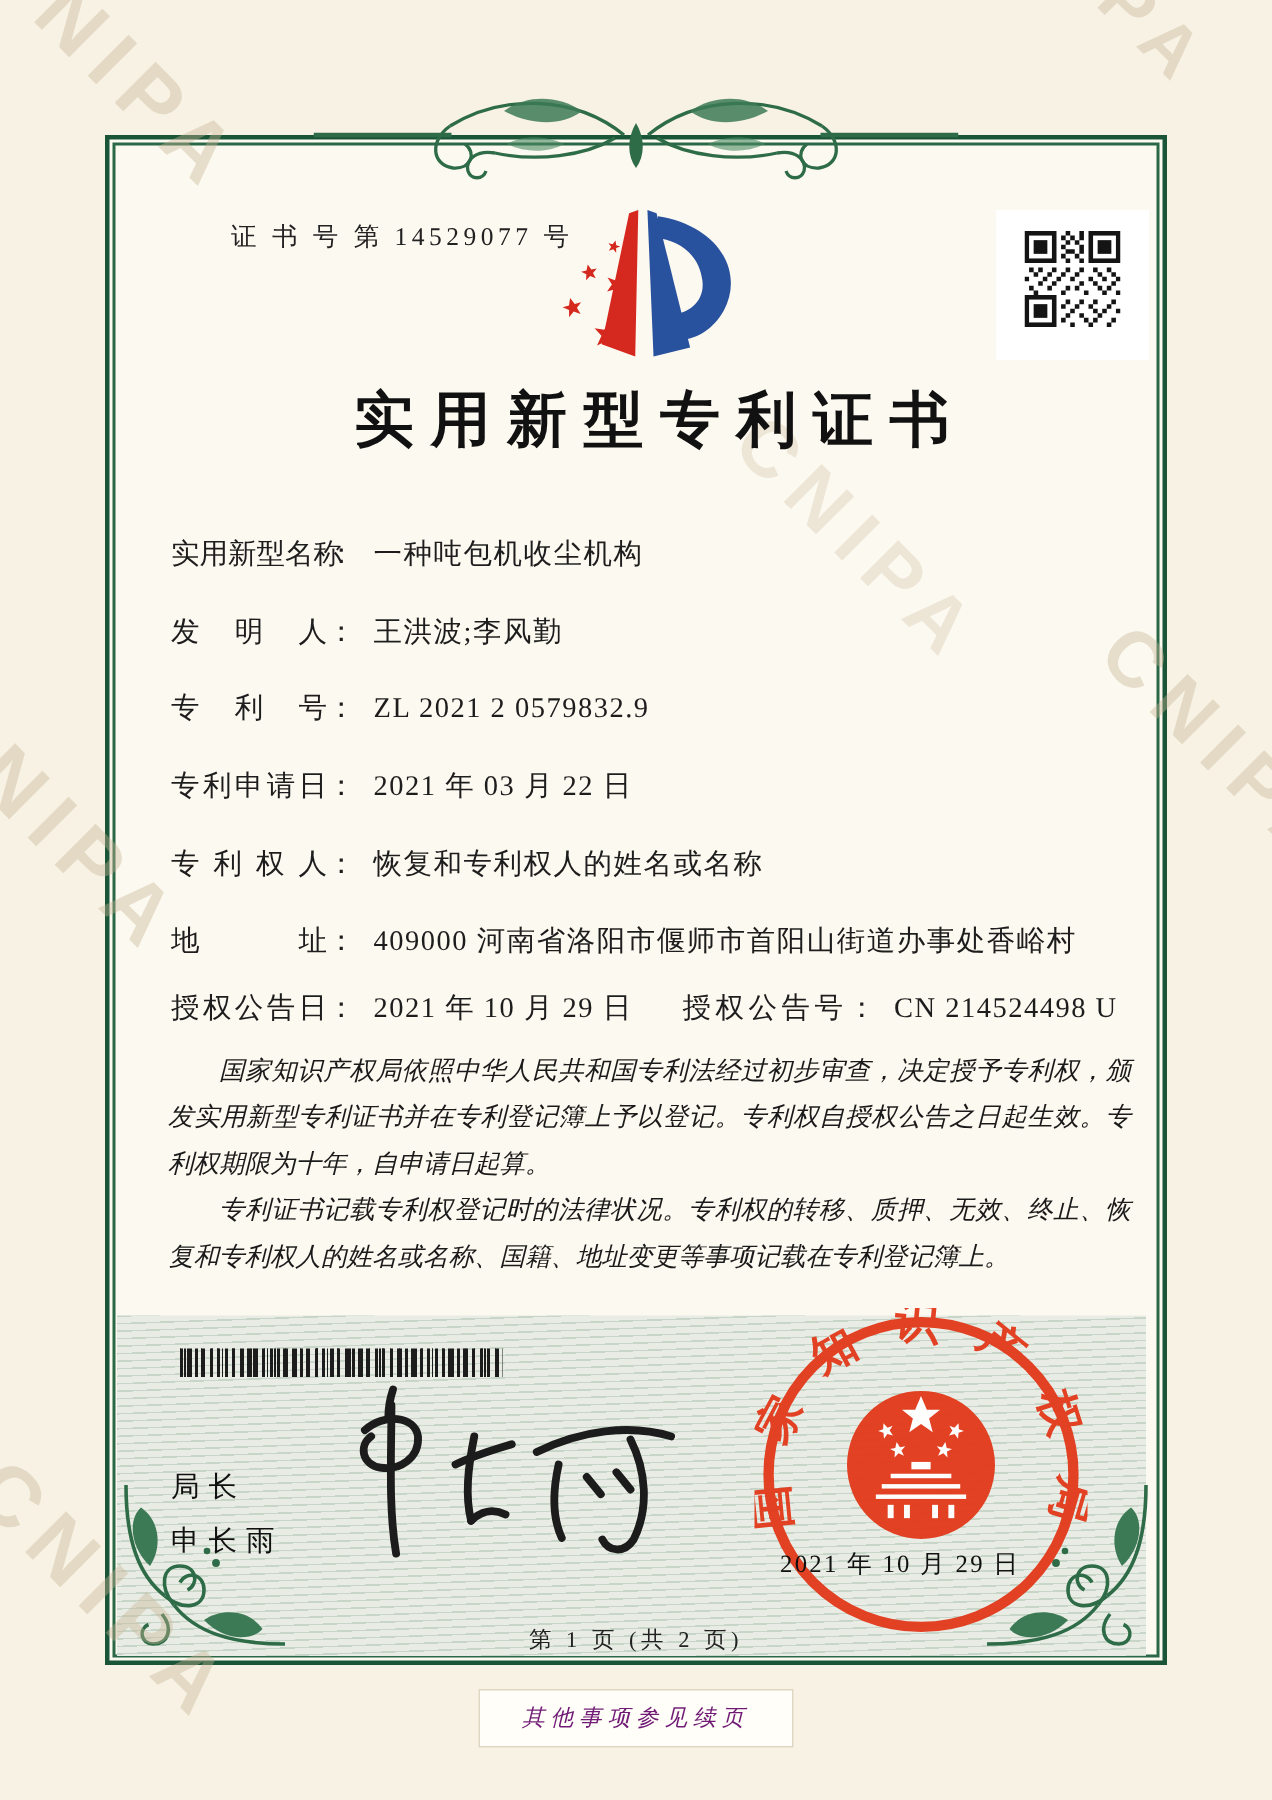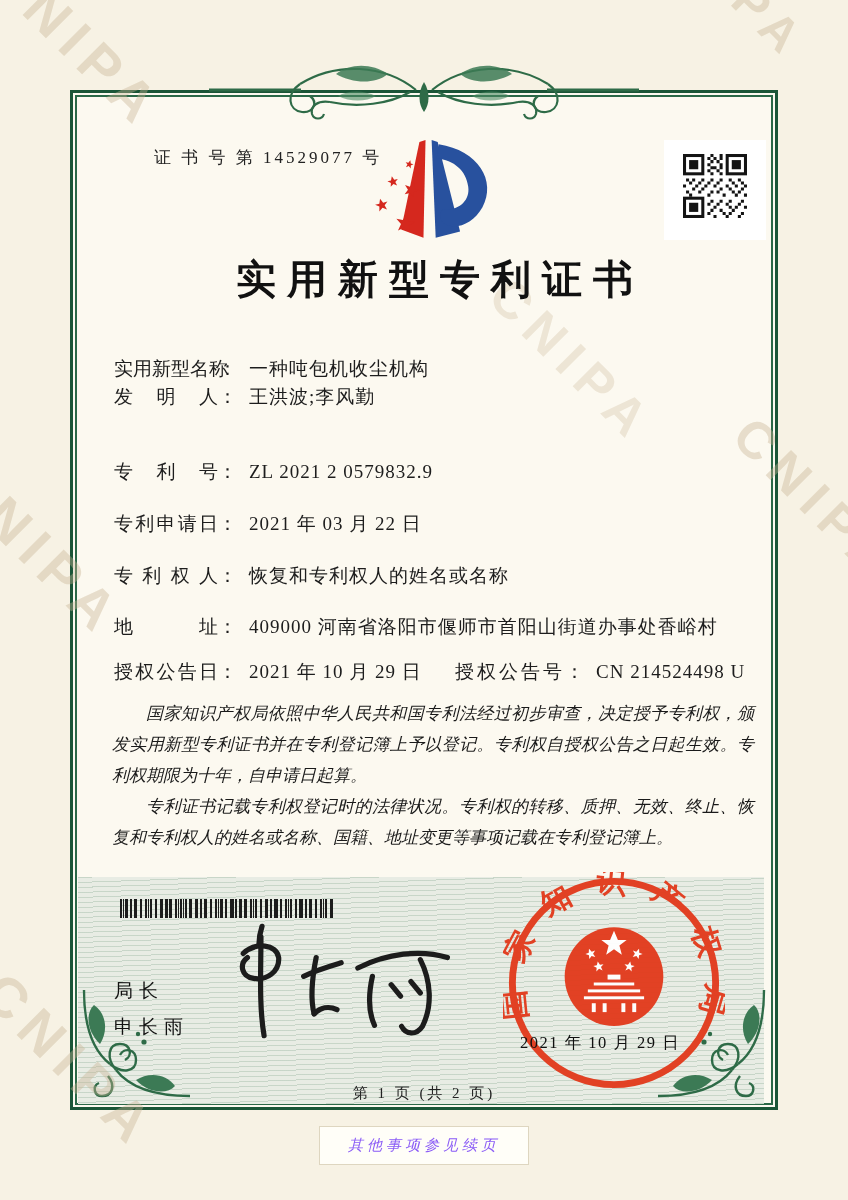--- a/index.html
+++ b/index.html
@@ -87,21 +87,21 @@
     position:absolute; left:520px; top:1032px; z-index:8;
     font-size:16.5px; letter-spacing:1.5px; color:#101010; white-space:nowrap;
   }
   .page-info{
     position:absolute; left:0; top:1084px; width:100%; z-index:7;
     text-align:center; font-size:15px; letter-spacing:3px; color:#222;
   }
   .note-box{
     position:absolute; left:50%; top:1126px; transform:translateX(-50%); z-index:6;
     background:#fffef8; border:1px solid #ded6c0; padding:9px 28px;
-    font-size:15px; letter-spacing:4px; color:#8b5cf6; font-style:italic; white-space:nowrap;
+    font-size:15px; letter-spacing:4px; color:#701a75; font-style:italic; white-space:nowrap;
   }
 </style>
 </head>
 <body>
 
 <div class="page">
 
   <svg width="0" height="0" style="position:absolute">
     <defs>
       <path id="star" d="M0,-10 L2.94,-3.09 L9.51,-3.09 L4.05,1.18 L5.88,8.09 L0,4 L-5.88,8.09 L-4.05,1.18 L-9.51,-3.09 L-2.94,-3.09 Z"></path>
@@ -190,21 +190,21 @@
     <use href="#finder" transform="translate(42,0)"></use>
     <use href="#finder" transform="translate(0,42)"></use>
     <path fill="#141414" d="M27 0h3v3h-3z M36 0h3v3h-3z M24 3h3v3h-3z M30 3h3v3h-3z M36 3h3v3h-3z M27 6h3v3h-3z M33 6h3v3h-3z M24 9h3v3h-3z M36 9h3v3h-3z M27 12h3v3h-3z M30 12h3v3h-3z M36 12h3v3h-3z M24 15h3v3h-3z M33 15h3v3h-3z M27 18h3v3h-3z M36 18h3v3h-3z M3 24h3v3h-3z M9 24h3v3h-3z M18 24h3v3h-3z M27 24h3v3h-3z M36 24h3v3h-3z M45 24h3v3h-3z M54 24h3v3h-3z M6 27h3v3h-3z M15 27h3v3h-3z M24 27h3v3h-3z M33 27h3v3h-3z M48 27h3v3h-3z M57 27h3v3h-3z M0 30h3v3h-3z M12 30h3v3h-3z M21 30h3v3h-3z M30 30h3v3h-3z M42 30h3v3h-3z M51 30h3v3h-3z M60 30h3v3h-3z M9 33h3v3h-3z M18 33h3v3h-3z M36 33h3v3h-3z M45 33h3v3h-3z M57 33h3v3h-3z M3 36h3v3h-3z M15 36h3v3h-3z M27 36h3v3h-3z M33 36h3v3h-3z M48 36h3v3h-3z M54 36h3v3h-3z M6 39h3v3h-3z M24 39h3v3h-3z M39 39h3v3h-3z M51 39h3v3h-3z M60 39h3v3h-3z M27 45h3v3h-3z M36 45h3v3h-3z M45 45h3v3h-3z M57 45h3v3h-3z M24 48h3v3h-3z M33 48h3v3h-3z M42 48h3v3h-3z M54 48h3v3h-3z M30 51h3v3h-3z M45 51h3v3h-3z M51 51h3v3h-3z M60 51h3v3h-3z M27 54h3v3h-3z M36 54h3v3h-3z M48 54h3v3h-3z M24 57h3v3h-3z M39 57h3v3h-3z M45 57h3v3h-3z M57 57h3v3h-3z M30 60h3v3h-3z M42 60h3v3h-3z M54 60h3v3h-3z"></path>
   </svg>
 
   <div class="title">实用新型专利证书</div>
 
   <div class="row" style="top:356px">
     <span class="flabel">实用新型名称</span><span>：</span><span class="fvalue">一种吨包机收尘机构</span>
   </div>
-  <div class="row" style="top:384px">
+  <div class="row" style="top:408px">
     <span class="flabel">发明人</span><span>：</span><span class="fvalue">王洪波;李风勤</span>
   </div>
   <div class="row" style="top:459px">
     <span class="flabel">专利号</span><span>：</span><span class="fvalue">ZL 2021 2 0579832.9</span>
   </div>
   <div class="row" style="top:511px">
     <span class="flabel">专利申请日</span><span>：</span><span class="fvalue">2021 年 03 月 22 日</span>
   </div>
   <div class="row" style="top:563px">
     <span class="flabel">专利权人</span><span>：</span><span class="fvalue">恢复和专利权人的姓名或名称</span>

